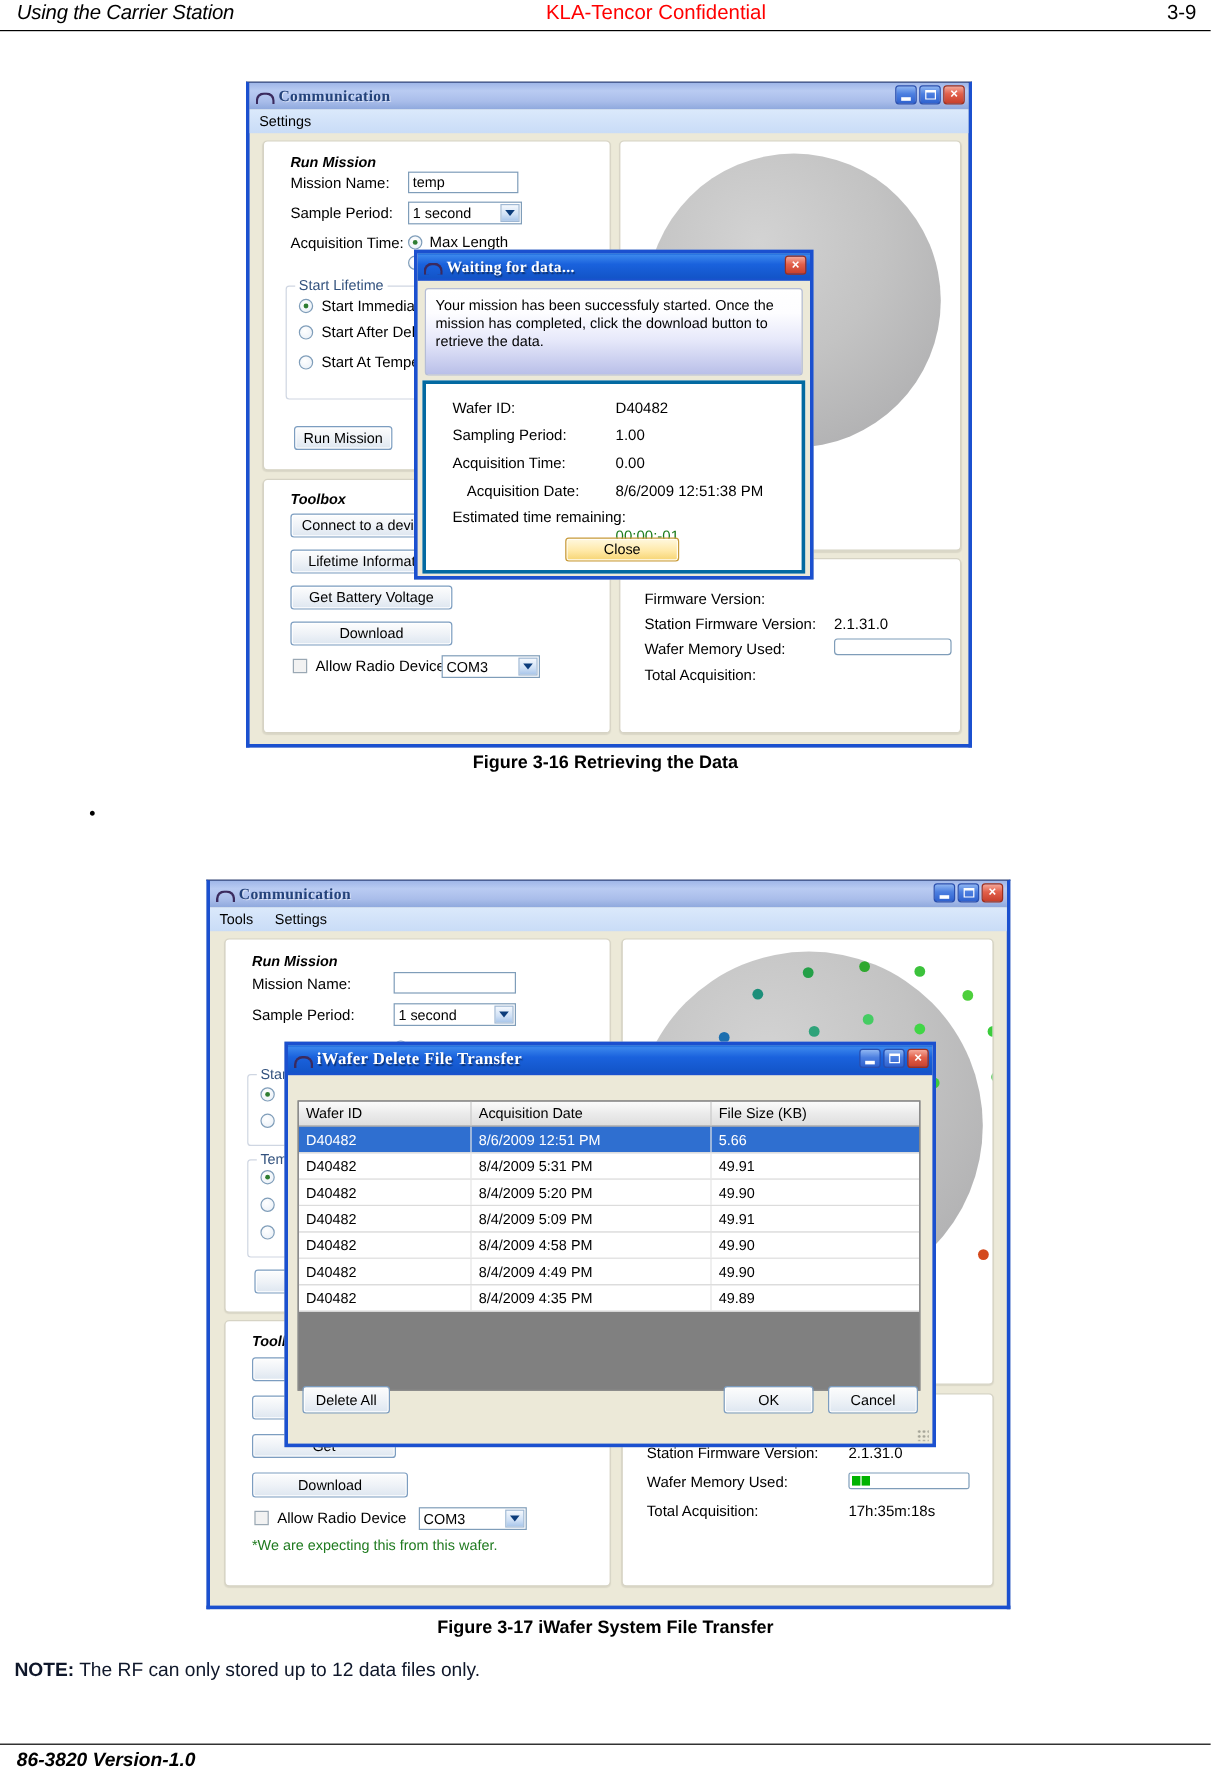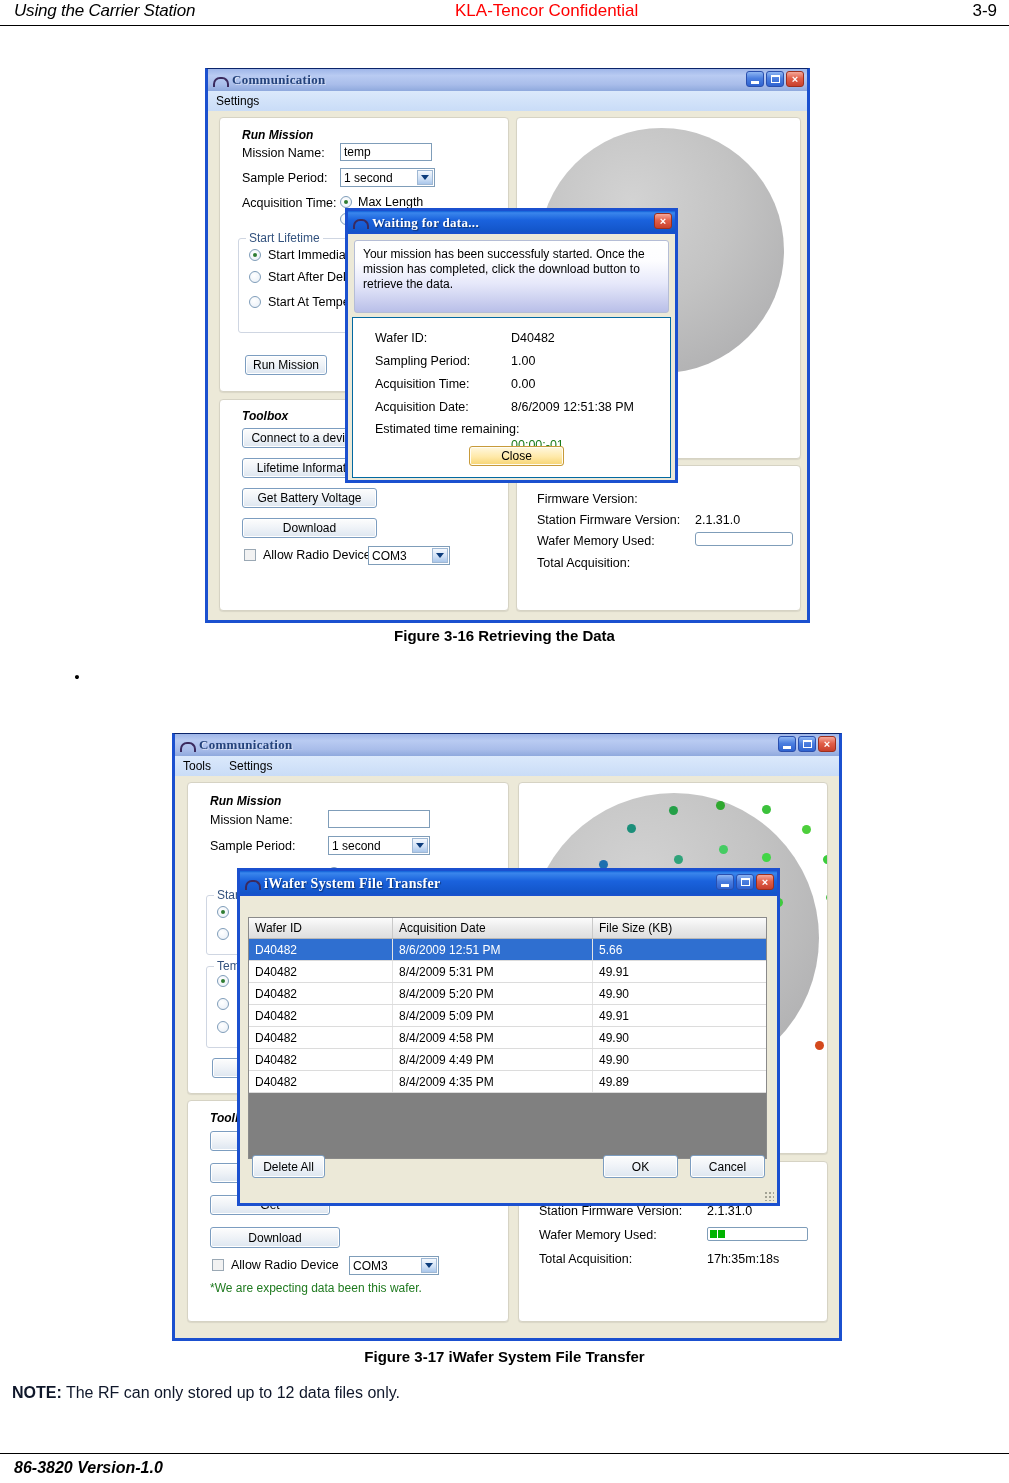--- a/index.html
+++ b/index.html
@@ -302,31 +302,31 @@
     <div class="titlebar" style="height:23px;">
       <div class="tb-icon"></div>
       <div class="tb-title">Waiting for data...</div>
       <div class="tb-btns">
         <div class="tb-btn close">×</div>
       </div>
     </div>
     <div class="msgbox" style="left:6px; top:29px; width:315px; height:73px;">
       <div class="msgtext">Your mission has been successfuly started.  Once the mission has completed, click the download button to retrieve the data.</div>
     </div>
-    <div style="position:absolute;left:4px;top:106px;width:319px;height:161px;background:#fff;border:1px solid #0369a1;">
+    <div style="position:absolute;left:4px;top:106px;width:319px;height:161px;background:#fff;border:3px solid #0369a1;">
       <div class="fld-label" style="position:absolute;left:22px;top:13px;">Wafer ID:</div>
       <div class="fld-val" style="position:absolute;left:158px;top:13px;">D40482</div>
 
       <div class="fld-label" style="position:absolute;left:22px;top:36px;">Sampling Period:</div>
       <div class="fld-val" style="position:absolute;left:158px;top:36px;">1.00</div>
 
       <div class="fld-label" style="position:absolute;left:22px;top:59px;">Acquisition Time:</div>
       <div class="fld-val" style="position:absolute;left:158px;top:59px;">0.00</div>
 
-      <div class="fld-label" style="position:absolute;left:22px;top:82px;">Acquisition Date:</div>
+      <div class="fld-label" style="position:absolute;left:34px;top:82px;">Acquisition Date:</div>
       <div class="fld-val" style="position:absolute;left:158px;top:82px;">8/6/2009 12:51:38 PM</div>
 
       <div class="fld-label" style="position:absolute;left:22px;top:104px;">Estimated time remaining:</div>
       <div class="fld-val greentxt" style="position:absolute;left:158px;top:104px;margin-top:16px;">00:00:-01</div>
 
       <div class="btn gold" style="position:absolute;left:116px;top:128px;width:95px;height:20px;">Close</div>
     </div>
   </div>
 </div>
 
@@ -394,21 +394,21 @@
     <div class="btn" style="position:absolute;left:22px;top:126px;width:130px;height:21px;">Download</div>
 
     <div style="position:absolute;left:24px;top:157px;display:flex;align-items:center;gap:7px;">
       <span class="checkbox"></span>
       <span class="fld-label">Allow Radio Device</span>
     </div>
     <div class="combo" style="position:absolute;left:161px;top:155px;width:90px;">
       <span>COM3</span>
       <span class="arrowbox"></span>
     </div>
-    <div class="greenmsg" style="position:absolute;left:22px;top:180px;">*We are expecting data been this wafer.</div>
+    <div class="greenmsg" style="position:absolute;left:22px;top:180px;">*We are expecting this from this wafer.</div>
   </div>
 
   <div class="panel" style="left:343px; top:48px; width:310px; height:372px; overflow:hidden;">
     <div class="wafer" style="left:10px; top:10px; width:290px; height:290px;"></div>
     <div class="dot" style="left:197px;top:18px;background:#2fa82f;"></div>
     <div class="dot" style="left:150px;top:23px;background:#24a048;"></div>
     <div class="dot" style="left:243px;top:22px;background:#3cc23c;"></div>
     <div class="dot" style="left:108px;top:41px;background:#1c8f7a;"></div>
     <div class="dot" style="left:283px;top:42px;background:#4dcf3c;"></div>
     <div class="dot" style="left:80px;top:77px;background:#1c6fb0;"></div>
@@ -434,21 +434,21 @@
       <span class="memchip"></span>
       <span class="memchip"></span>
     </div>
     <div class="fld-label" style="position:absolute;left:20px;top:90px;">Total Acquisition:</div>
     <div class="fld-val" style="position:absolute;left:188px;top:90px;">17h:35m:18s</div>
   </div>
 
   <div style="position:absolute; left:62px; top:134px; width:543px; height:338px; border:3px solid #1b50cf; background:#ece9d8;">
     <div class="titlebar" style="height:25px;">
       <div class="tb-icon"></div>
-      <div class="tb-title" style="font-size:14px;">iWafer System File Transfer</div>
+      <div class="tb-title" style="font-size:14px;">iWafer Delete File Transfer</div>
       <div class="tb-btns" style="top:3px;">
         <div class="tb-btn">
             <span class="bar"></span>
           </div>
         <div class="tb-btn">
             <span class="sq"></span>
           </div>
         <div class="tb-btn close">×</div>
       </div>
     </div>

